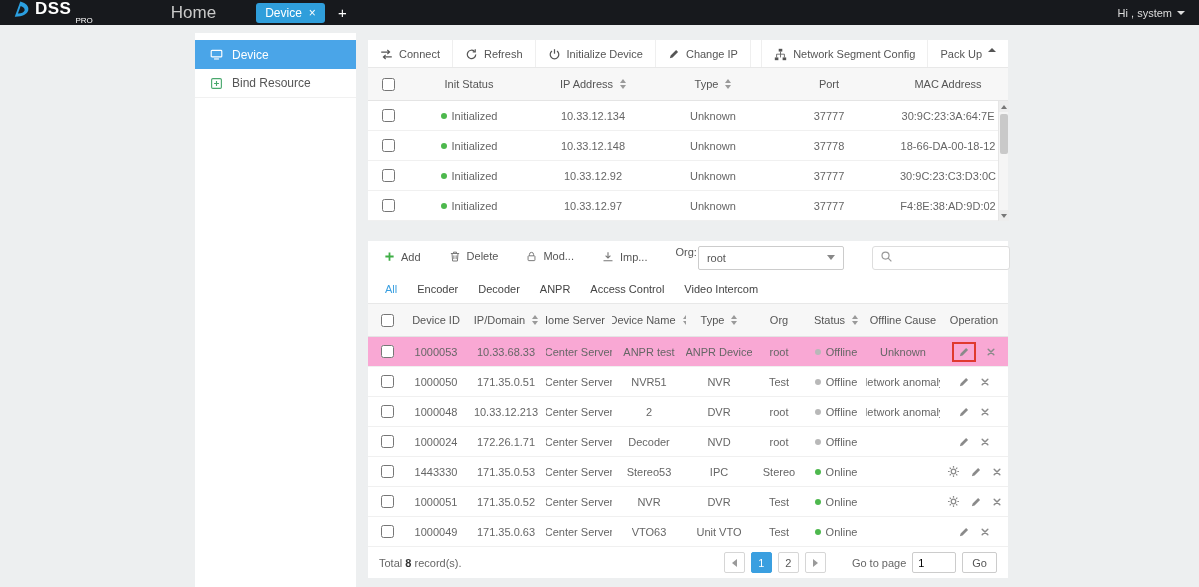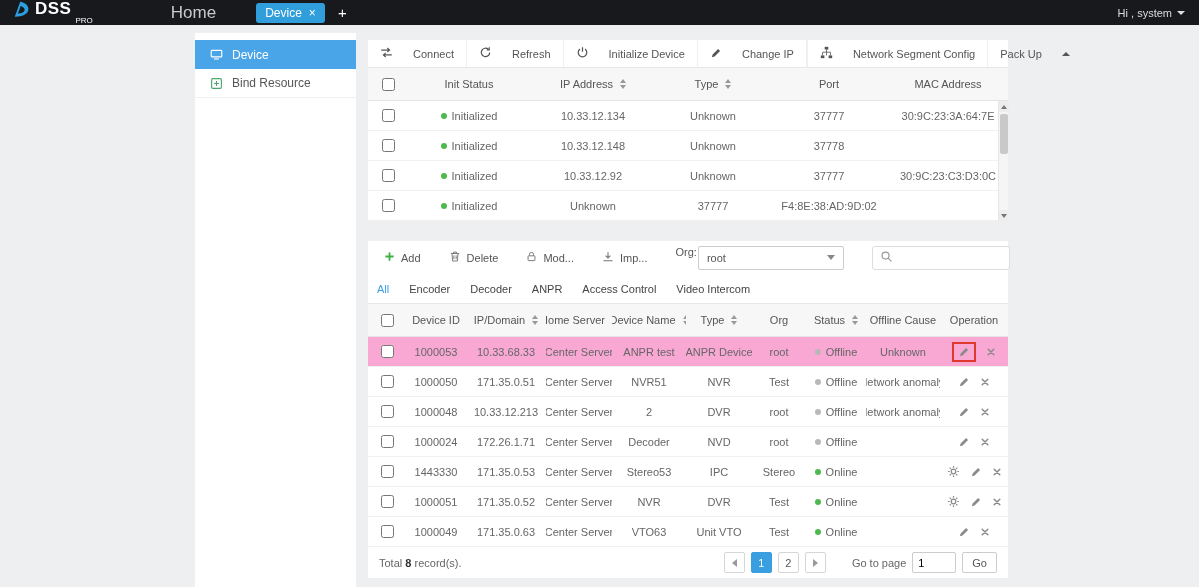--- a/index.html
+++ b/index.html
@@ -23,21 +23,21 @@
   .side-item{height:29px;display:flex;align-items:center;gap:9px;padding-left:15px;font-size:12px;color:#555;border-bottom:1px solid #f1f1f1;cursor:pointer}
   .side-item.active{background:#4aa5e8;color:#fff;border-bottom:none}
   .side-item .icn{display:flex;align-items:center}
 
   
   #main{position:absolute;top:40px;left:368px;width:640px}
   .panel{background:#fff}
 
   
   #d-toolbar{height:28px;display:flex;align-items:stretch;border-bottom:1px solid #e8e8e8;font-size:11px;color:#555}
-  .tbtn{display:flex;align-items:center;gap:20px;padding:0 12px;border-right:1px solid #efefef;cursor:pointer;white-space:nowrap}
+  .tbtn{display:flex;align-items:flex-start;gap:6px;padding:8px 12px;border-right:1px solid #efefef;cursor:pointer;white-space:nowrap}
   .tbtn.right-sep{border-right:none;border-left:1px solid #efefef}
   .grow{flex:1}
   .tri-up{width:0;height:0;border-left:4px solid transparent;border-right:4px solid transparent;border-bottom:4px solid #555}
 
   
   .thead{display:grid;background:#f7f7f7;border-bottom:1px solid #e4e4e4;height:33px;font-size:11px;color:#555}
   .t1{grid-template-columns:40px 122px 126px 114px 118px 1fr}
   .t2{grid-template-columns:38px 60px 80px 66px 74px 66px 54px 60px 74px 1fr}
   .cell{display:flex;align-items:center;justify-content:center;gap:5px;overflow:hidden;white-space:nowrap}
   .trow{display:grid;height:30px;border-bottom:1px solid #f0f0f0;background:#fff;font-size:11px;color:#666;cursor:default}
@@ -57,30 +57,30 @@
   .sc-btn{height:11px;width:10px;display:flex;align-items:center;justify-content:center;background:#ededed;cursor:pointer;flex:none}
   .sc-tri-up{width:0;height:0;border-left:3px solid transparent;border-right:3px solid transparent;border-bottom:4px solid #777}
   .sc-tri-down{width:0;height:0;border-left:3px solid transparent;border-right:3px solid transparent;border-top:4px solid #777}
   .sc-thumb{width:8px;height:40px;background:#c9c9c9;border-radius:2px;margin-top:2px;cursor:pointer}
   .sc-track{flex:1}
 
   .panel-gap{height:20px}
 
   
   #m-toolbar{height:33px;display:flex;align-items:center;padding:0 16px;gap:28px;font-size:11px;color:#555;background:#fff}
-  .mbtn{display:flex;align-items:center;gap:6px;cursor:pointer;white-space:nowrap}
+  .mbtn{display:flex;align-items:flex-start;gap:6px;cursor:pointer;white-space:nowrap}
   .org-wrap{margin-left:auto;display:flex;align-items:flex-start;gap:1px}
   .org-select{width:146px;height:24px;border:1px solid #ccc;border-radius:2px;display:flex;align-items:center;padding:0 8px;cursor:pointer;background:#fff}
   .org-select .val{flex:1;color:#555}
   .sel-caret{width:0;height:0;border-left:4px solid transparent;border-right:4px solid transparent;border-top:5px solid #888}
   .search-box{width:138px;height:24px;border:1px solid #ddd;border-radius:3px;display:flex;align-items:center;padding:0 7px;gap:5px;background:#fff}
   .search-box input{border:none;outline:none;flex:1;font-size:11px;min-width:0;font-family:inherit}
 
   
-  #m-tabs{height:30px;display:flex;align-items:center;gap:20px;padding:0 9px;border-bottom:1px solid #e8e8e8;font-size:11px;color:#444;background:#fff}
+  #m-tabs{height:30px;display:flex;align-items:center;gap:20px;padding:0 17px;border-bottom:1px solid #e8e8e8;font-size:11px;color:#444;background:#fff}
   .mtab{cursor:pointer}
   .mtab.active{color:#3a9fe0}
 
   
   .ops{gap:10px}
   .opbtn{display:inline-flex;align-items:center;cursor:pointer;line-height:0}
   .red-box{border:2px solid #e03a2f;padding:2px 4px;display:inline-flex;align-items:center;line-height:0}
 
   
   #m-footer{height:31px;display:flex;align-items:center;justify-content:space-between;padding:0 11px;font-size:11px;color:#666;background:#fff}
@@ -234,20 +234,21 @@
             <div class="cell">
               <input type="checkbox" style="">
             </div>
             <div class="cell">
               <span class="dot on"></span>
               <span>Initialized</span>
             </div>
             <div class="cell">10.33.12.148</div>
             <div class="cell">Unknown</div>
             <div class="cell">37778</div>
+            <div class="cell">18-66-DA-00-18-12</div>
           </div>
           <div class="trow t1">
             <div class="cell">
               <input type="checkbox" style="">
             </div>
             <div class="cell">
               <span class="dot on"></span>
               <span>Initialized</span>
             </div>
             <div class="cell">10.33.12.92</div>
@@ -256,20 +257,21 @@
             <div class="cell">30:9C:23:C3:D3:0C</div>
           </div>
           <div class="trow t1">
             <div class="cell">
               <input type="checkbox" style="">
             </div>
             <div class="cell">
               <span class="dot on"></span>
               <span>Initialized</span>
             </div>
+            <div class="cell">10.33.12.97</div>
             <div class="cell">Unknown</div>
             <div class="cell">37777</div>
             <div class="cell">F4:8E:38:AD:9D:02</div>
           </div>
         </div>
       <div id="d-scroll">
         <div class="sc-btn">
             <span class="sc-tri-up"></span>
           </div>
         <div class="sc-thumb"></div>

